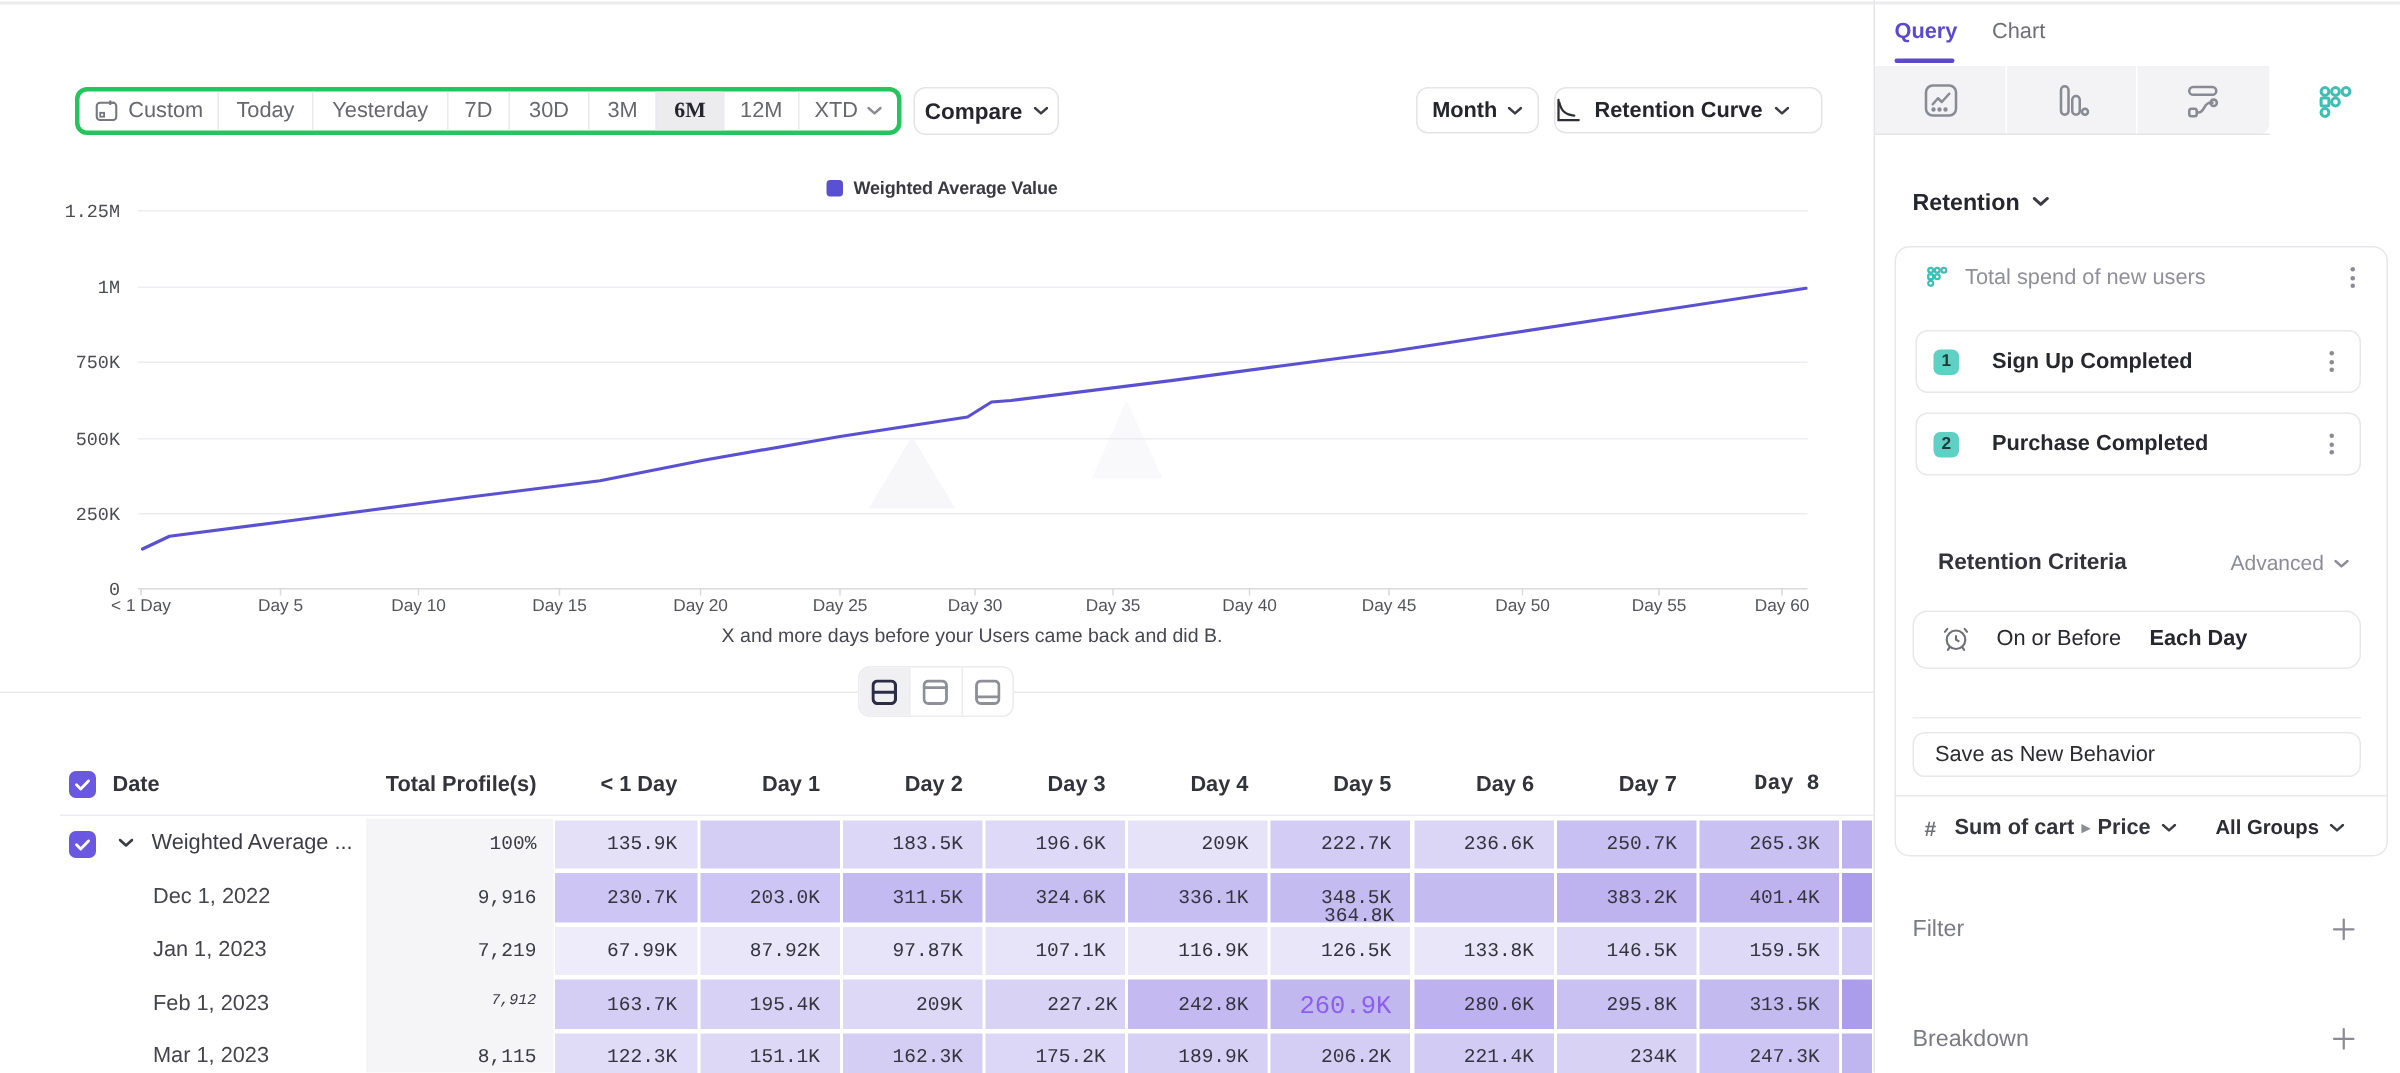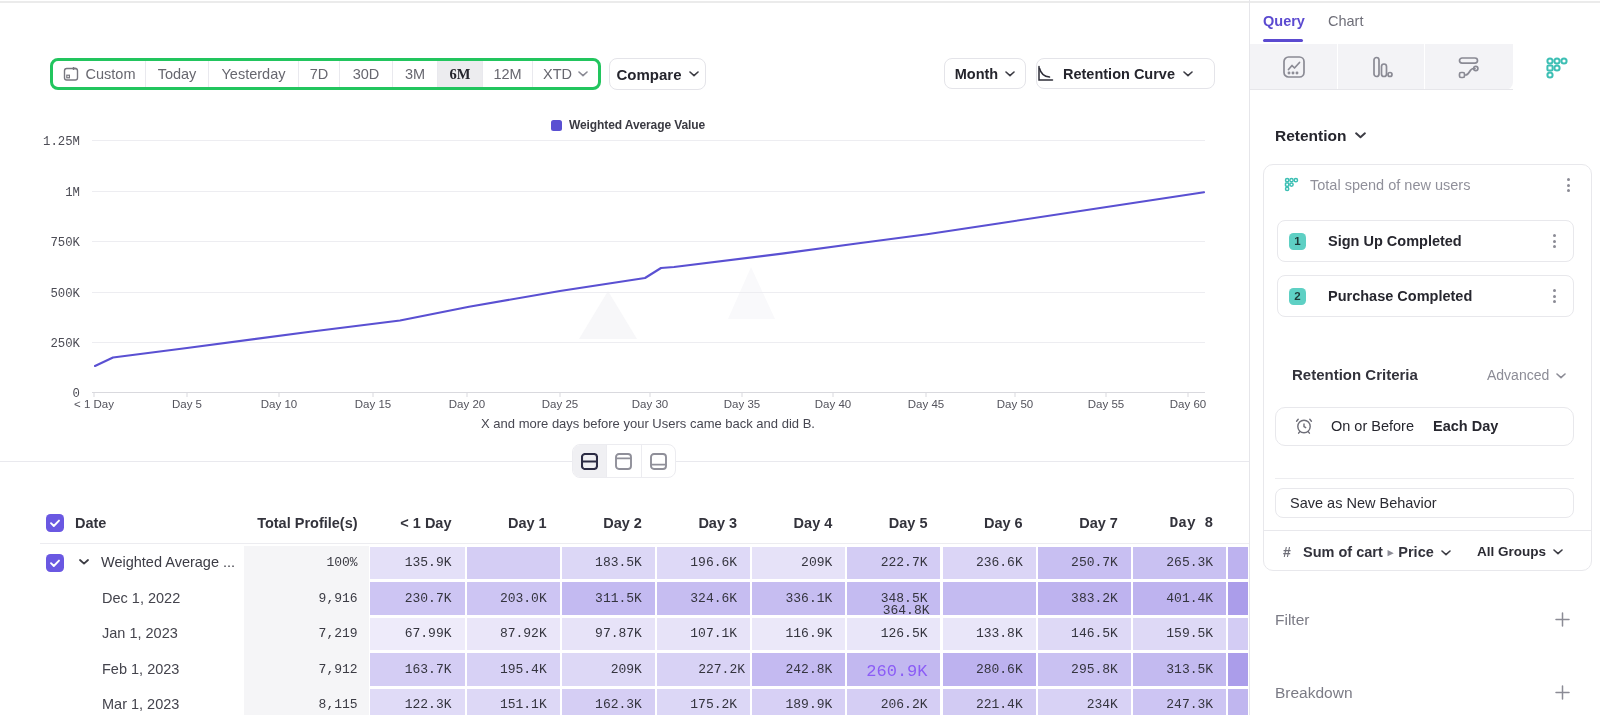--- a/index.html
+++ b/index.html
@@ -193,21 +193,21 @@
 <div class="abs" style="left:847.3px;top:617.5px;width:93.2px;height:32.8px;background:#e9e6f9;"></div>
 <div class="abs mono" style="left:787.5px;top:626.4px;width:140px;text-align:right;font-size:13px;color:#34343e;">126.5K</div>
 <div class="abs" style="left:942.5px;top:617.5px;width:93.2px;height:32.8px;background:#e9e6f9;"></div>
 <div class="abs mono" style="left:882.7px;top:626.4px;width:140px;text-align:right;font-size:13px;color:#34343e;">133.8K</div>
 <div class="abs" style="left:1037.7px;top:617.5px;width:93.2px;height:32.8px;background:#ded9f6;"></div>
 <div class="abs mono" style="left:977.9px;top:626.4px;width:140px;text-align:right;font-size:13px;color:#34343e;">146.5K</div>
 <div class="abs" style="left:1132.9px;top:617.5px;width:93.2px;height:32.8px;background:#ded9f6;"></div>
 <div class="abs mono" style="left:1073.1px;top:626.4px;width:140px;text-align:right;font-size:13px;color:#34343e;">159.5K</div>
 <div class="abs" style="left:1228.1px;top:617.5px;width:20.4px;height:32.8px;background:#d3ccf4;"></div>
 <div class="abs" style="left:102px;top:660.9px;font-size:14.5px;color:#44444d;">Feb 1, 2023</div>
-<div class="abs mono" style="left:217.6px;top:661.9px;width:140px;text-align:right;font-size:13px;color:#3b3b44;">7,912</div>
+<div class="abs mono" style="left:217.6px;top:661.9px;width:140px;text-align:right;font-size:10px;color:#3b3b44;font-style:italic;">7,912</div>
 <div class="abs" style="left:369.5px;top:653.0px;width:95.0px;height:32.8px;background:#d4cdf4;"></div>
 <div class="abs mono" style="left:311.5px;top:661.9px;width:140px;text-align:right;font-size:13px;color:#34343e;">163.7K</div>
 <div class="abs" style="left:466.5px;top:653.0px;width:93.2px;height:32.8px;background:#d7d1f5;"></div>
 <div class="abs mono" style="left:406.7px;top:661.9px;width:140px;text-align:right;font-size:13px;color:#34343e;">195.4K</div>
 <div class="abs" style="left:561.7px;top:653.0px;width:93.2px;height:32.8px;background:#ddd8f6;"></div>
 <div class="abs mono" style="left:501.9px;top:661.9px;width:140px;text-align:right;font-size:13px;color:#34343e;">209K</div>
 <div class="abs" style="left:656.9px;top:653.0px;width:93.2px;height:32.8px;background:#d8d2f5;"></div>
 <div class="abs mono" style="left:605px;top:661.9px;width:140px;text-align:right;font-size:13px;color:#34343e;">227.2K</div>
 <div class="abs" style="left:752.1px;top:653.0px;width:93.2px;height:32.8px;background:#c4baf1;"></div>
 <div class="abs mono" style="left:692.3px;top:661.9px;width:140px;text-align:right;font-size:13px;color:#34343e;">242.8K</div>

